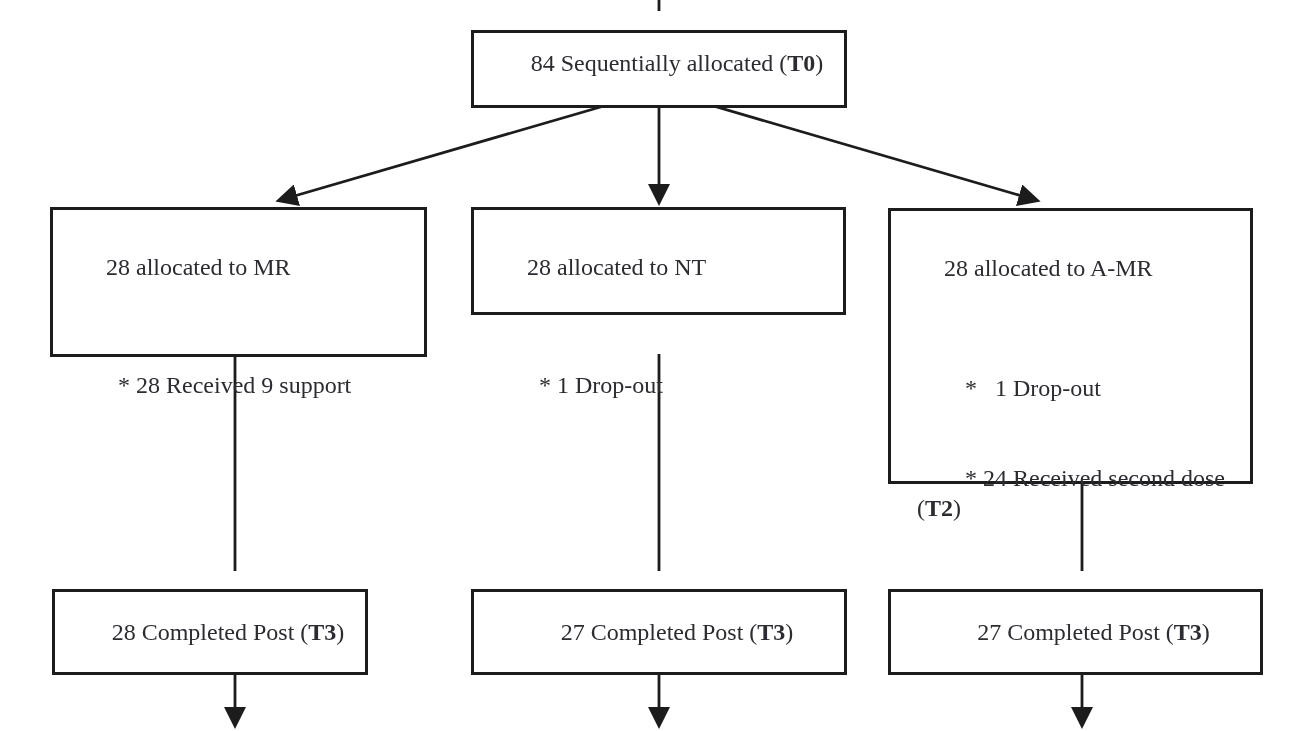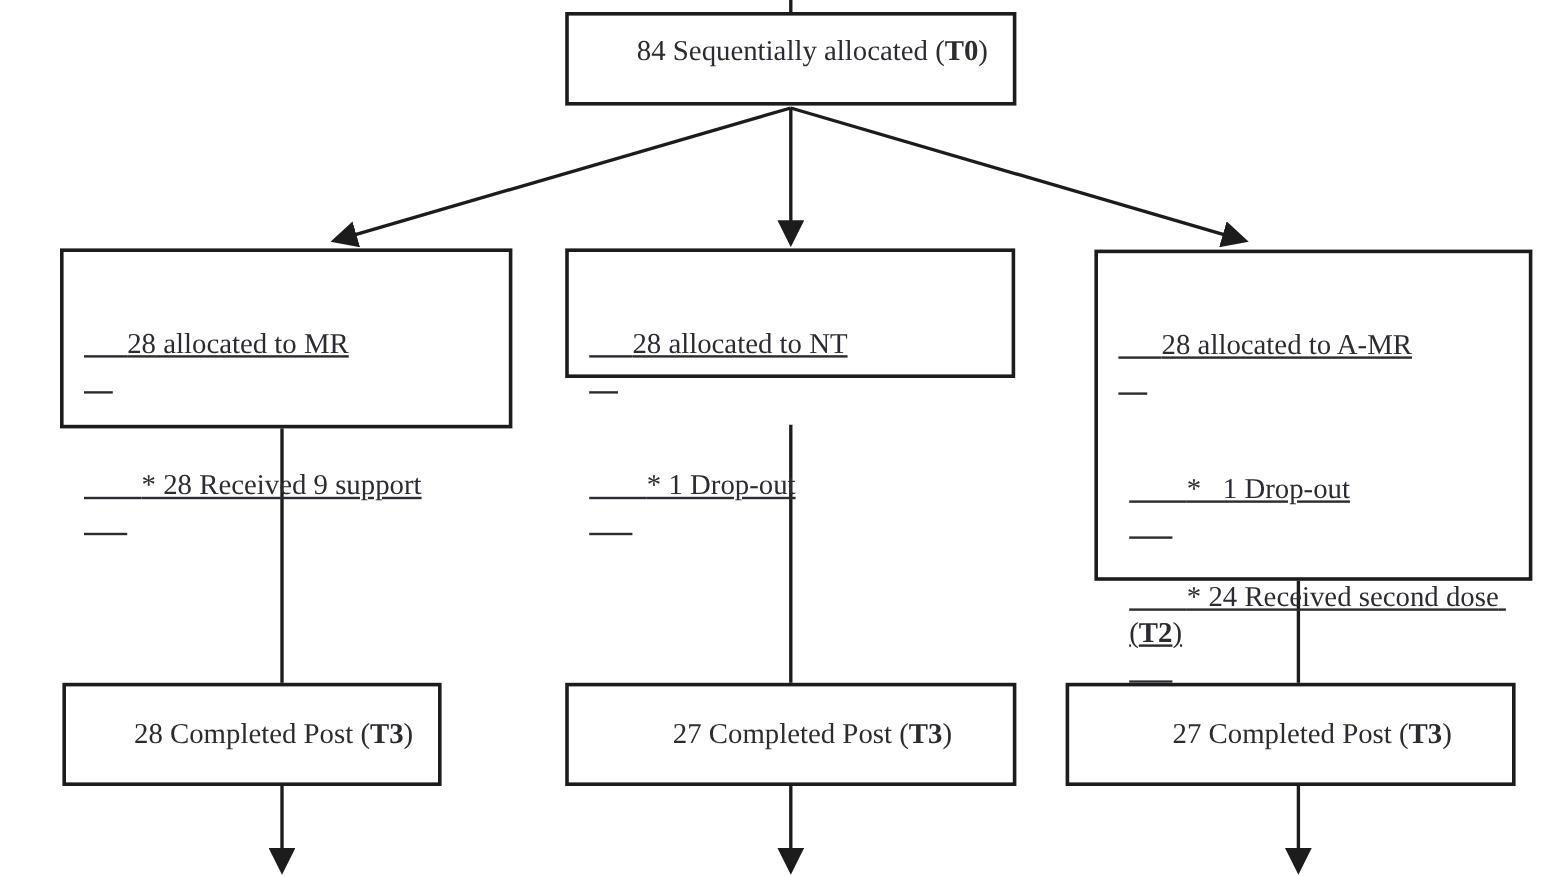--- a/index.html
+++ b/index.html
@@ -32,45 +32,45 @@
     border: 3px solid #1c1c1c;
     box-sizing: border-box;
     font-size: 24px;
     line-height: 30px;
   }
   .box.centered {
     display: flex;
     align-items: center;
     justify-content: center;
     text-align: center;
+    margin-top: 20px;
   }
   .box.listbox {
-    padding: 32px 8px 0 17px;
-    text-decoration: underline;
+    padding: 12px 8px 0 17px;
   }
   .bullets {
     margin-top: 28px;
   }
   .bullets.tight {
     margin-top: 30px;
   }
   .line {
     white-space: pre-wrap;
   }
   .line .b {
     font-weight: 700;
   }
   .shift-up {
     padding-bottom: 12px;
   }
   
   #box-total   { left: 471px; top: 10px;  width: 376px; height: 78px;  }
   #box-mr      { left: 50px;  top: 207px; width: 377px; height: 150px; }
   #box-nt      { left: 471px; top: 207px; width: 375px; height: 108px; }
-  #box-amr     { left: 912px; top: 208px; width: 365px; height: 276px; }
+  #box-amr     { left: 888px; top: 208px; width: 365px; height: 276px; }
   #box-cmr     { left: 52px;  top: 569px; width: 316px; height: 86px;  }
   #box-cnt     { left: 471px; top: 569px; width: 376px; height: 86px;  }
   #box-camr    { left: 888px; top: 569px; width: 375px; height: 86px;  }
   #box-amr .bullets .line { padding-left: 9px; }
 </style>
 </head>
 <body>
 
 <div class="canvas">
 

